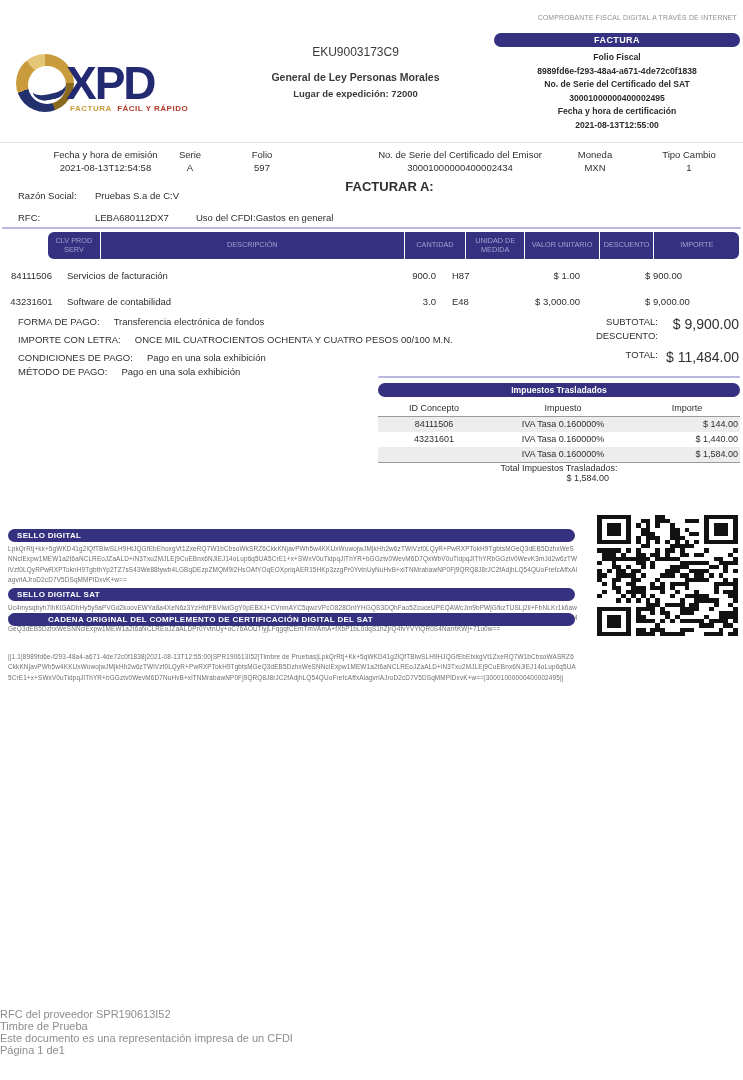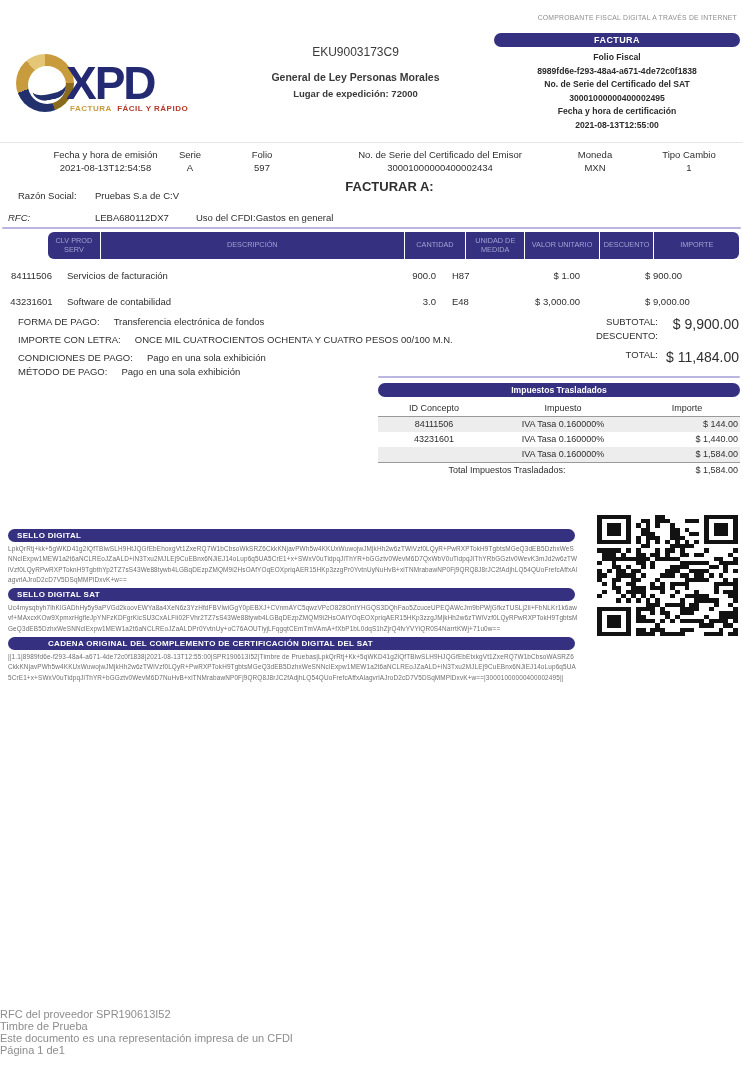--- a/index.html
+++ b/index.html
@@ -128,39 +128,39 @@
     <div>2021-08-13T12:54:58</div>
   </div>
   <div class="abs emis" style="left:160px;width:60px;">
     <div>Serie</div>
     <div>A</div>
   </div>
   <div class="abs emis" style="left:228px;width:68px;">
     <div>Folio</div>
     <div>597</div>
   </div>
-  <div class="abs emis" style="left:320px;width:240px;">
+  <div class="abs emis" style="left:340px;width:240px;">
     <div>No. de Serie del Certificado del Emisor</div>
     <div>30001000000400002434</div>
   </div>
   <div class="abs emis" style="left:565px;width:60px;">
     <div>Moneda</div>
     <div>MXN</div>
   </div>
   <div class="abs emis" style="left:650px;width:78px;">
     <div>Tipo Cambio</div>
     <div>1</div>
   </div>
 
   <div class="abs facturar">FACTURAR A:</div>
 
   <div class="abs kv" style="top:190px;left:18px;">Razón Social:</div>
   <div class="abs kv" style="top:190px;left:95px;">Pruebas S.a de C:V</div>
 
-  <div class="abs kv" style="top:212px;left:8px;font-style:italic;">RFC:</div>
+  <div class="abs kv" style="top:212px;left:18px;">RFC:</div>
   <div class="abs kv" style="top:212px;left:95px;">LEBA680112DX7</div>
   <div class="abs kv" style="top:212px;left:196px;">
     <span>Uso del CFDI:</span><span>Gastos en general</span>
   </div>
 
   <div class="abs divider" style="top:227px;"></div>
 
   <div class="abs items-head">
     <div class="cell w-clv">CLV PROD SERV</div>
     <div class="cell w-desc" style="justify-content:center;padding-left:2px !important;">DESCRIPCIÓN</div>
@@ -227,32 +227,32 @@
     <div class="tax-c1">43231601</div>
     <div class="tax-c2">IVA  Tasa  0.160000%</div>
     <div class="tax-c3">$ 1,440.00</div>
   </div>
   <div class="abs tax-row tax-alt" style="top:447px;">
     <div class="tax-c1"></div>
     <div class="tax-c2">IVA  Tasa  0.160000%</div>
     <div class="tax-c3">$ 1,584.00</div>
   </div>
   <div class="abs tax-sep" style="top:462px;"></div>
-  <div class="abs tax-row" style="top:463px;">
+  <div class="abs tax-row" style="top:463px;flex-direction:column;">
     <div style="width:258px;text-align:center;">Total Impuestos Trasladados:</div>
     <div class="tax-c3">$ 1,584.00</div>
   </div>
 
   <div class="abs seal-pill" style="top:529px;">SELLO DIGITAL</div>
   <div class="abs seal-text" style="top:544px;">LpkQrRtj+kk+5gWKD41g2lQfTBlwSLH9HtJQGfEbEhoxgVt1ZxeRQ7W1bCbsoWkSRZ6CkkKNjavPWh5w4KKUxWuwojwJMjkHh2w6zTWiVzf0LQyR+PwRXPTokH9TgbtsMGeQ3dEB5DzhxWeSNNclExpw1MEW1a2t6aNCLREoJZaALD+iN3Txu2MJLEj9CuEBnx6NJiEJ14oLup6q5UA5CrE1+x+SWxV0uTidpqJiThYR+bGGztv0WevM6D7QxWbV0uTidpqJiThYRbGGztv0WevK3mJd2w6zTWiVzf0LQyRPwRXPToknH9TgbthYp2TZ7sS43We88tywb4LGBqDEzpZMQM9i2HsOAfYOqEOXpriqAER15HKp3zzgPr0YvtnUyNuHvB+xiTNMrabawNP0Fj9QRQ8J8rJC2fAdjhLQ54QUoFrefcAffxAlagvrlAJroD2cD7V5DSqMMPlDxvK+w==</div>
 
   <div class="abs seal-pill" style="top:588px;">SELLO DIGITAL SAT</div>
   <div class="abs seal-text" style="top:603px;">Uc4mysqbyh7lhKlGADhHy5y9aPVGd2koovEWYa8a4XeN6z3YzHfdFBVlwiGgY0pEBXJ+CVnmAYC5qwzVPcO828OntYHGQS3DQhFao5ZcuceUPEQAWcJm9bPWjGfkzTUSLj2li+FbNLKr1k6awvf+MAxcxKOw9XpmxrHgfleJpYNFzKDFgrKicSU3CxALFii02FVhr2TZ7sS43We88tywb4LGBqDEzpZMQM9i2HsOAfYOqEOXpriqAER15HKp3zzgJMjkHh2w6zTWiVzf0LQyRPwRXPTokH9TgbtsMGeQ3dEB5DzhxWeSNNclExpw1MEW1a2t6aNCLREoJZaALDPr0YvtnUy+oC76AOUTiyjLFqgqtCEmTmVAmA+fXbP1bL0dqS1hZjrQ4fvYVYiQR0S4NarrtKWj+71u0w==</div>
 
-  <div class="abs seal-pill" style="top:637px;padding-left:40px;">CADENA ORIGINAL DEL COMPLEMENTO DE CERTIFICACIÓN DIGITAL DEL SAT</div>
+  <div class="abs seal-pill" style="top:613px;padding-left:40px;">CADENA ORIGINAL DEL COMPLEMENTO DE CERTIFICACIÓN DIGITAL DEL SAT</div>
   <div class="abs seal-text" style="top:652px;">||1.1|8989fd6e-f293-48a4-a671-4de72c0f1838|2021-08-13T12:55:00|SPR190613I52|Timbre de Pruebas|LpkQrRtj+Kk+5qWKD41g2lQfTBlwSLH9HJQGfEbEtxkgVt1ZxeRQ7W1bCbsoWASRZ6CkkKNjavPWh5w4KKUxWuwojwJMjkHh2w6zTWiVzf0LQyR+PwRXPTokH9TgbtsMGeQ3dEB5DzhxWeSNNclExpw1MEW1a2t6aNCLREoJZaALD+iN3Txu2MJLEj9CuEBnx6NJiEJ14oLup6q5UA5CrE1+x+SWxV0uTidpqJiThYR+bGGztv0WevM6D7NuHvB+xiTNMrabawNP0Fj9QRQ8J8rJC2fAdjhLQ54QUoFrefcAffxAlagvrlAJroD2cD7V5DSqMMPlDxvK+w==|30001000000400002495||</div>
 
   <div class="abs qr">
     <svg id="qr-svg" viewBox="0 0 29 29" preserveAspectRatio="none" fill="#121212" shape-rendering="crispEdges">
         <rect x="12" y="0" width="1" height="1"></rect>
         <rect x="13" y="0" width="1" height="1"></rect>
         <rect x="9" y="1" width="1" height="1"></rect>
         <rect x="10" y="1" width="1" height="1"></rect>
         <rect x="12" y="1" width="1" height="1"></rect>
         <rect x="13" y="1" width="1" height="1"></rect>

